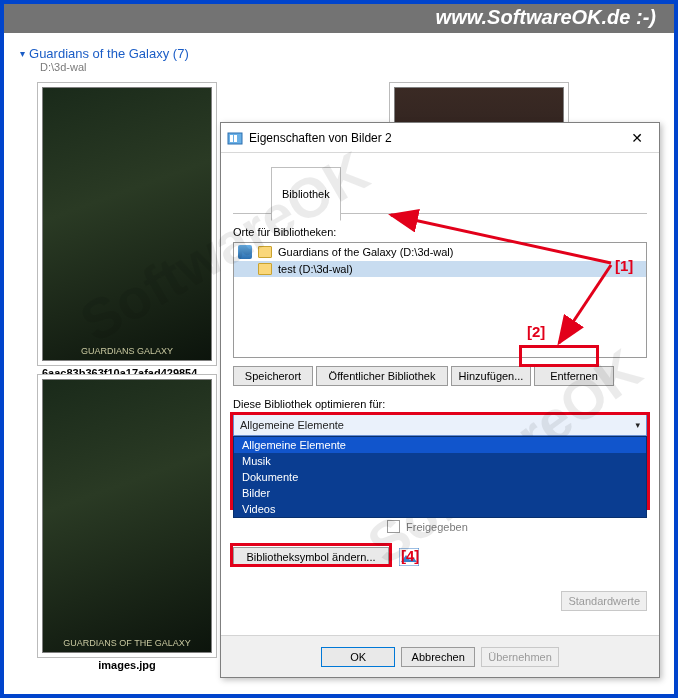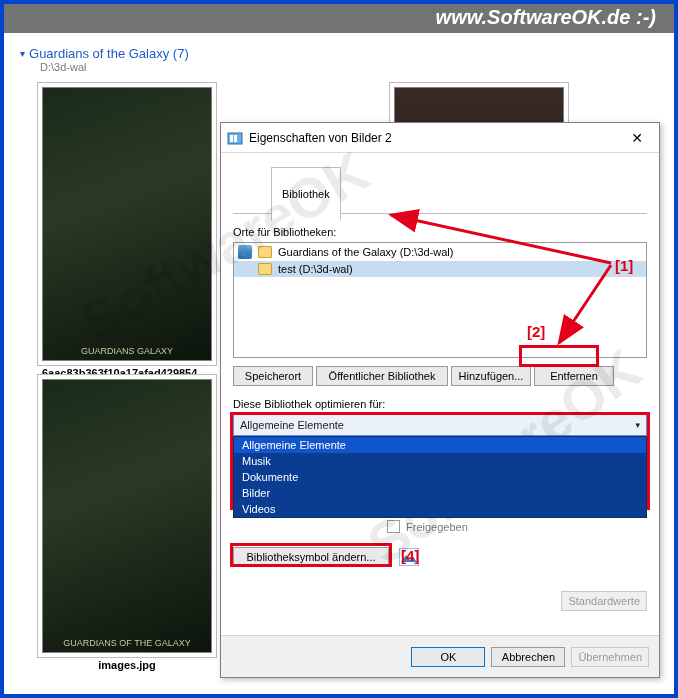--- a/index.html
+++ b/index.html
@@ -44,21 +44,21 @@
 
 .checkbox-row { display: flex; align-items: center; gap: 6px; font-size: 11px; color: #7a7a7a; margin: 84px 0 0 154px; }
 .chk { width: 13px; height: 13px; border: 1px solid #9a9a9a; background: #fff; }
 
 .iconbtn-row { display: flex; align-items: center; gap: 10px; margin-top: 14px; }
 .img-ico { width: 20px; height: 18px; }
 
 .defaults-row { text-align: right; margin-top: 24px; }
 .btn.disabled { color: #9a9a9a; background: #efefef; border-color: #c8c8c8; }
 
-.dlg-footer { position: absolute; bottom: 0; left: 0; right: 0; height: 42px; background: #f0f0f0; border-top: 1px solid #d4d4d4; display: flex; align-items: center; justify-content: flex-end; gap: 6px; padding: 12px 10px; }
+.dlg-footer { position: absolute; bottom: 0; left: 0; right: 0; height: 42px; background: #f0f0f0; border-top: 1px solid #d4d4d4; display: flex; align-items: center; justify-content: center; gap: 6px; padding: 12px 10px; }
 .btn.primary { background: #e9e9e9; border: 1px solid #0078d7; min-width: 74px; }
 
 .hl { position: absolute; border: 3px solid #e2001a; pointer-events: none; }
 .num { position: absolute; color: #e2001a; font-weight: bold; font-size: 15px; pointer-events: none; }
 
 .wm { position: absolute; color: rgba(0,0,0,.08); font-size: 56px; font-weight: bold; transform: rotate(-30deg); pointer-events: none; }
 .wm1 { left: 60px; top: 210px; }
 .wm2 { left: 340px; top: 420px; transform: rotate(-36deg); }
 
 svg.arrow { position: absolute; pointer-events: none; }

